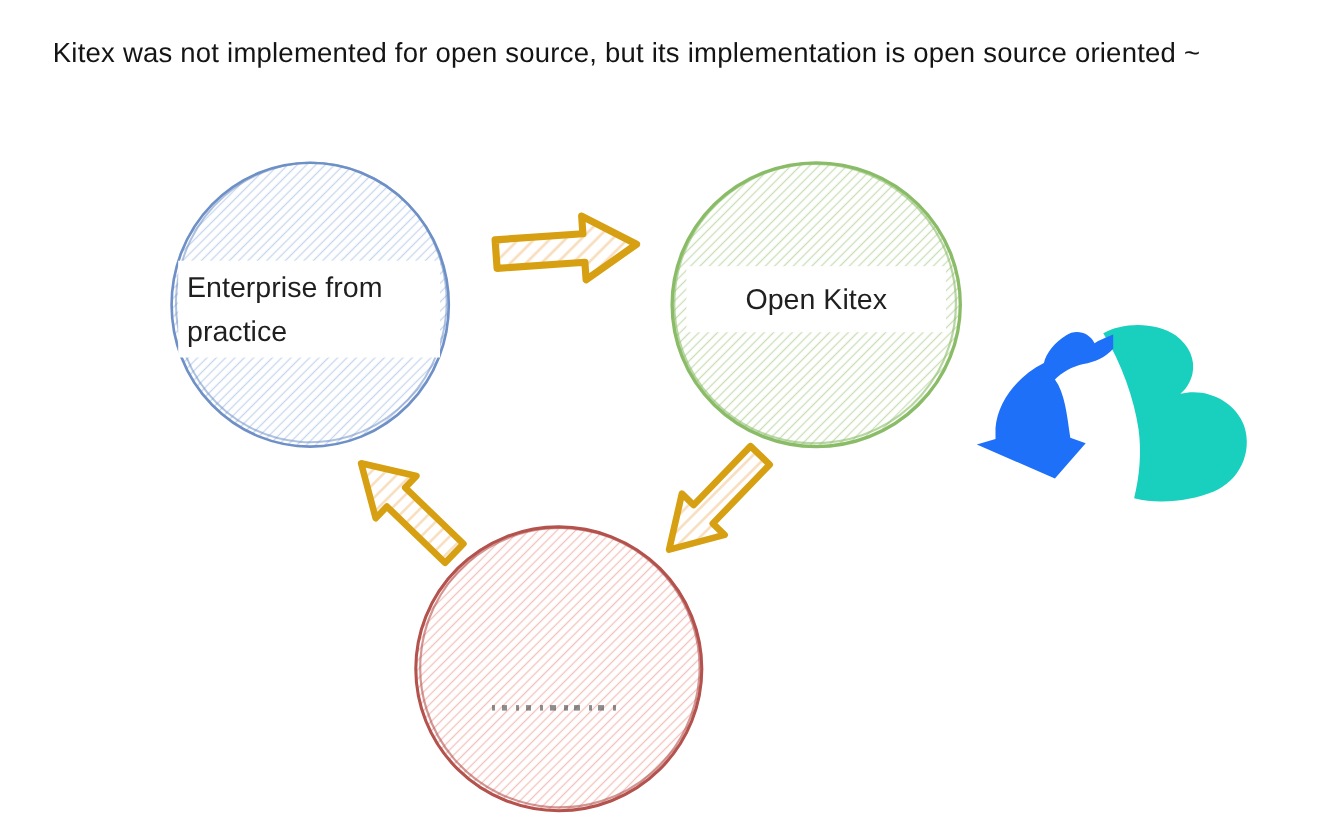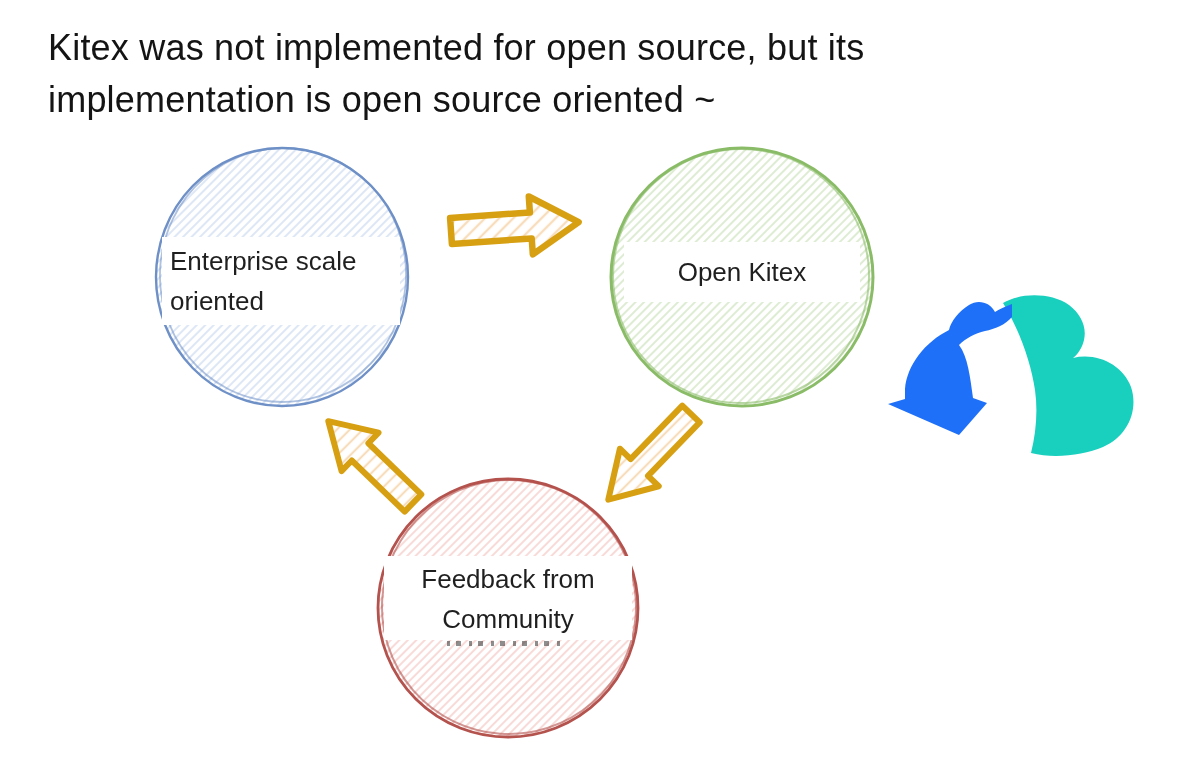--- a/index.html
+++ b/index.html
@@ -10,21 +10,21 @@
     width: 1202px;
     height: 758px;
     background: #ffffff;
     overflow: hidden;
   }
   .page-title {
     position: absolute;
     left: 48px;
     top: 22px;
     width: 1060px;
-    font-size: 36px;
+    font-size: 25px;
     line-height: 52px;
     font-weight: 400;
     color: #141414;
     letter-spacing: 0.2px;
   }
   .diagram-svg {
     position: absolute;
     left: 0;
     top: 0;
     width: 1202px;
@@ -139,19 +139,18 @@
                C 105,7 93,4 84,10
                C 74,16 66,26 64,35
                C 40,47 22,70 20,94
                L 20,104 L 3,109 L 74,140 L 102,108 L 88,103
                C 85,82 83,62 74,50
                C 80,44 90,38 100,36
                C 110,34 120,30 127,22 Z" fill="#1f70f8"></path>
     </g>
   </svg>
 
-  <div class="node-label label-enterprise">Enterprise scale oriented</div>
+  <div class="node-label label-enterprise">Enterprise from practice</div>
   <div class="node-label label-open-source">Open Kitex</div>
-  <div class="node-label label-feedback">Feedback from Community</div>
 
   <div class="occluded-text-marks"></div>
 
 </div>
 
 </body></html>

